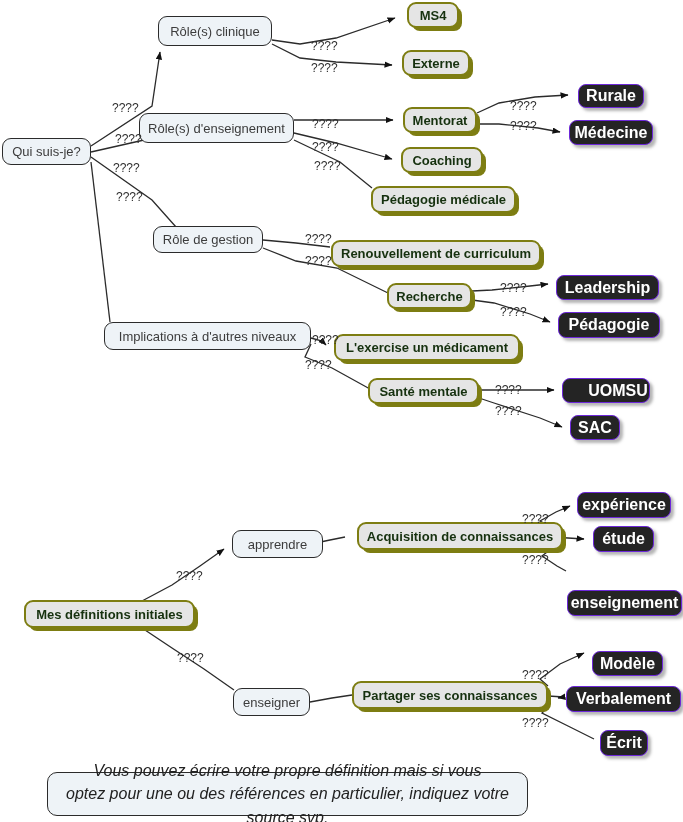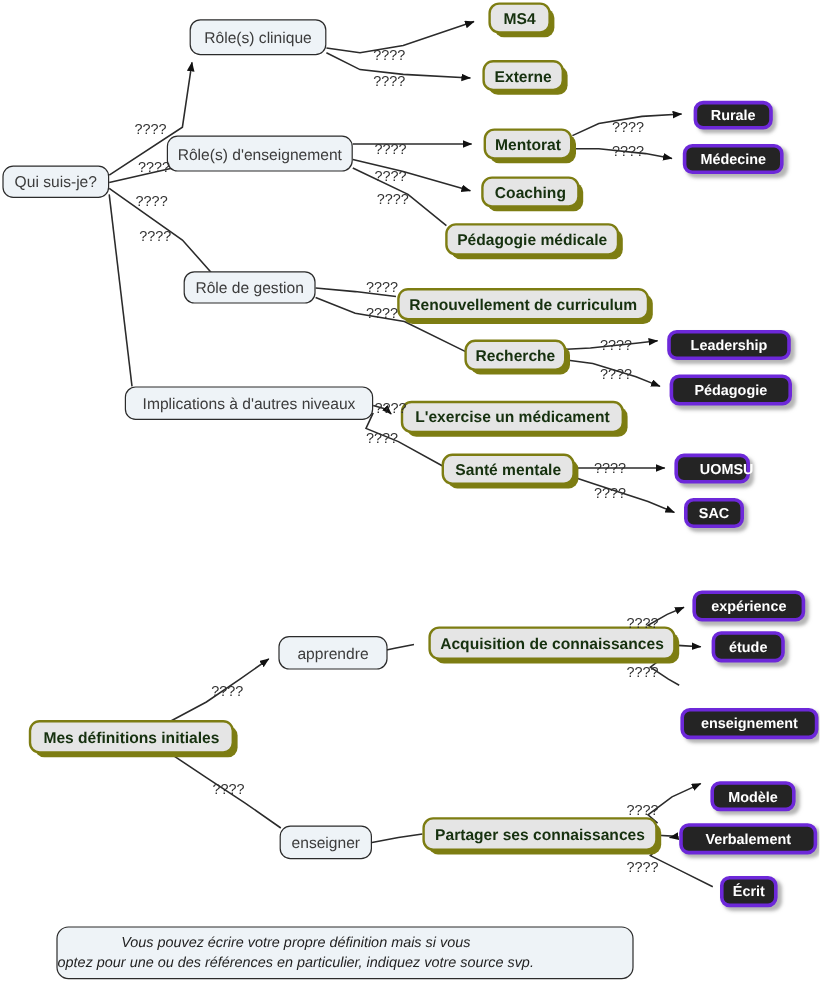--- a/index.html
+++ b/index.html
@@ -50,49 +50,49 @@
     background: #e5e5e5;
     border: 2px solid #7d7d12;
     color: #16310f;
     font-size: 13px;
     font-weight: bold;
     box-shadow: 4px 4px 0 -1px #7d7d12;
   }
   
   .node.dark {
     background: #242424;
-    border: 3px solid #6d28d9;
+    border: 1px solid #6d28d9;
     color: #ffffff;
-    font-size: 12px;
+    font-size: 16px;
     font-weight: bold;
     border-radius: 8px;
     box-shadow: 3px 3px 3px rgba(120,120,120,0.55);
   }
   .edge-label {
     position: absolute;
     font-family: "Liberation Sans", sans-serif;
     font-size: 12px;
     color: #303030;
     white-space: nowrap;
     z-index: 4;
     letter-spacing: 0px;
   }
   .note {
     position: absolute;
     box-sizing: border-box;
     background: #eef3f7;
     border: 1px solid #2b2b2b;
     border-radius: 10px;
     color: #222222;
-    font-size: 12px;
+    font-size: 16px;
     font-style: italic;
     text-align: center;
     display: flex;
     align-items: center;
-    justify-content: flex-start;
+    justify-content: flex-end;
     line-height: 1.45;
     z-index: 3;
   }
   .note span { display: block; }
 </style>
 </head>
 <body>
 
 <div id="canvas">
 
@@ -196,21 +196,21 @@
       </div>
       <div class="node dark" style="left: 558px; top: 312px; width: 102px; height: 26px;">
         <span>Pédagogie</span>
       </div>
       <div class="node olive" style="left: 334px; top: 334px; width: 186px; height: 27px;">
         <span>L'exercise un médicament</span>
       </div>
       <div class="node olive" style="left: 368px; top: 378px; width: 111px; height: 26px;">
         <span>Santé mentale</span>
       </div>
-      <div class="node dark" style="left: 562px; top: 378px; width: 63px; height: 25px; padding-left: 24px;">
+      <div class="node dark" style="left: 562px; top: 378px; width: 88px; height: 25px; padding-left: 24px;">
         <span>UOMSU</span>
       </div>
       <div class="node dark" style="left: 570px; top: 415px; width: 50px; height: 25px;">
         <span>SAC</span>
       </div>
       <div class="node olive" style="left: 24px; top: 600px; width: 171px; height: 28px;">
         <span>Mes définitions initiales</span>
       </div>
       <div class="node blue" style="left: 232px; top: 530px; width: 91px; height: 28px; text-align: right;">
         <span>apprendre</span>

